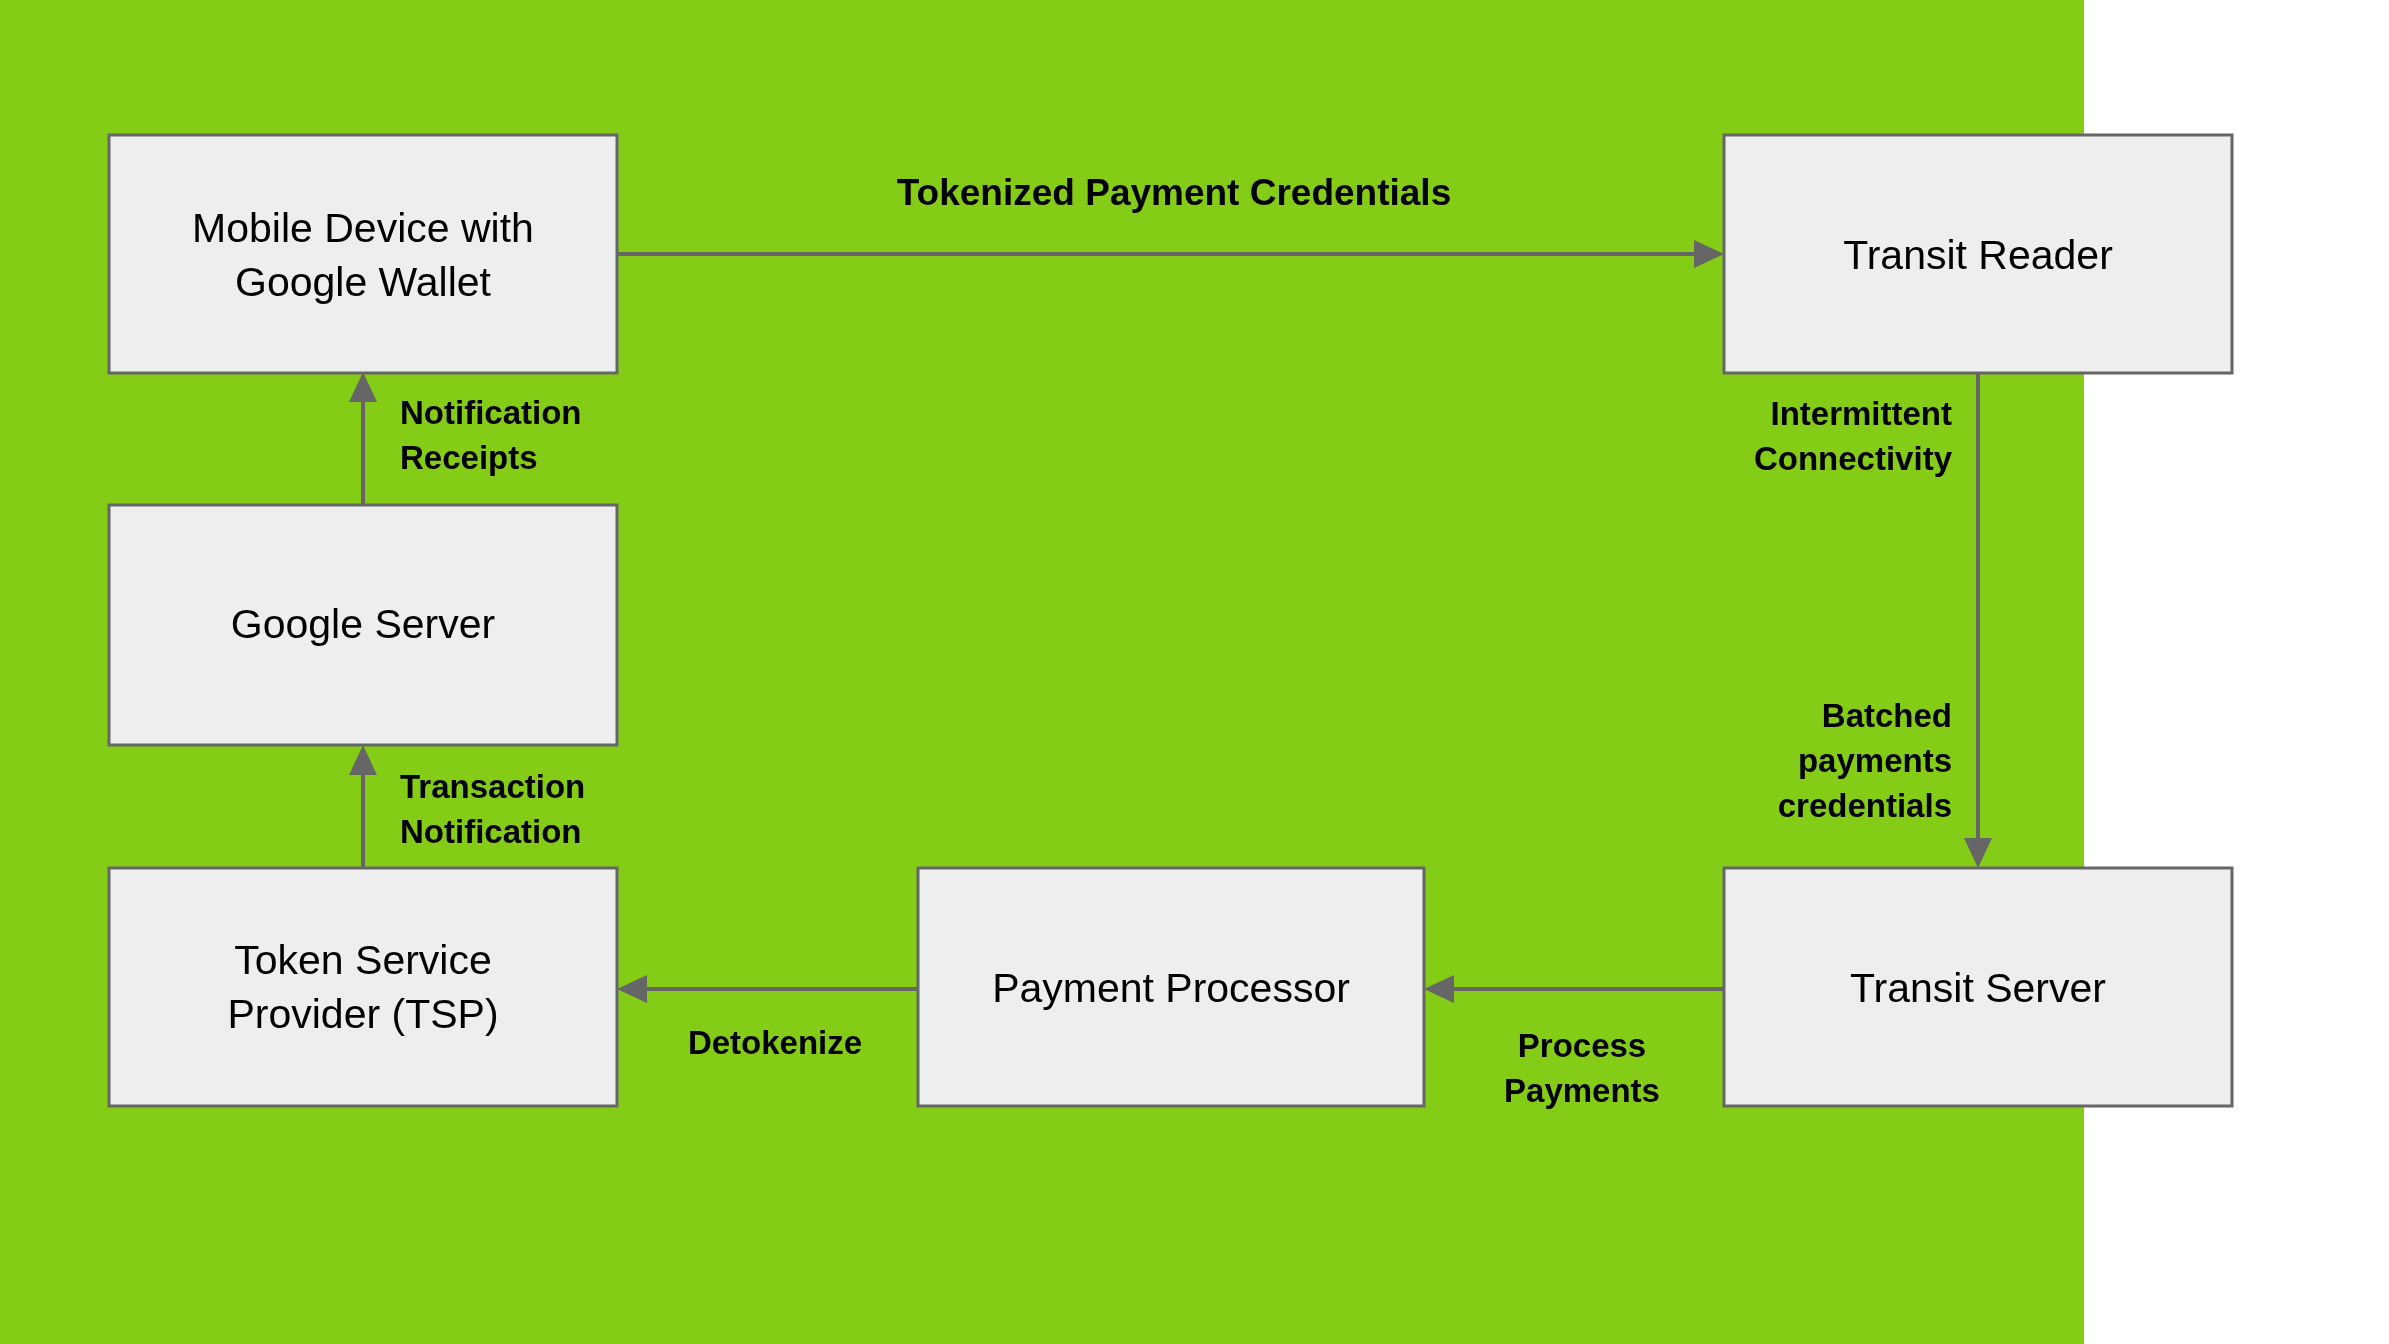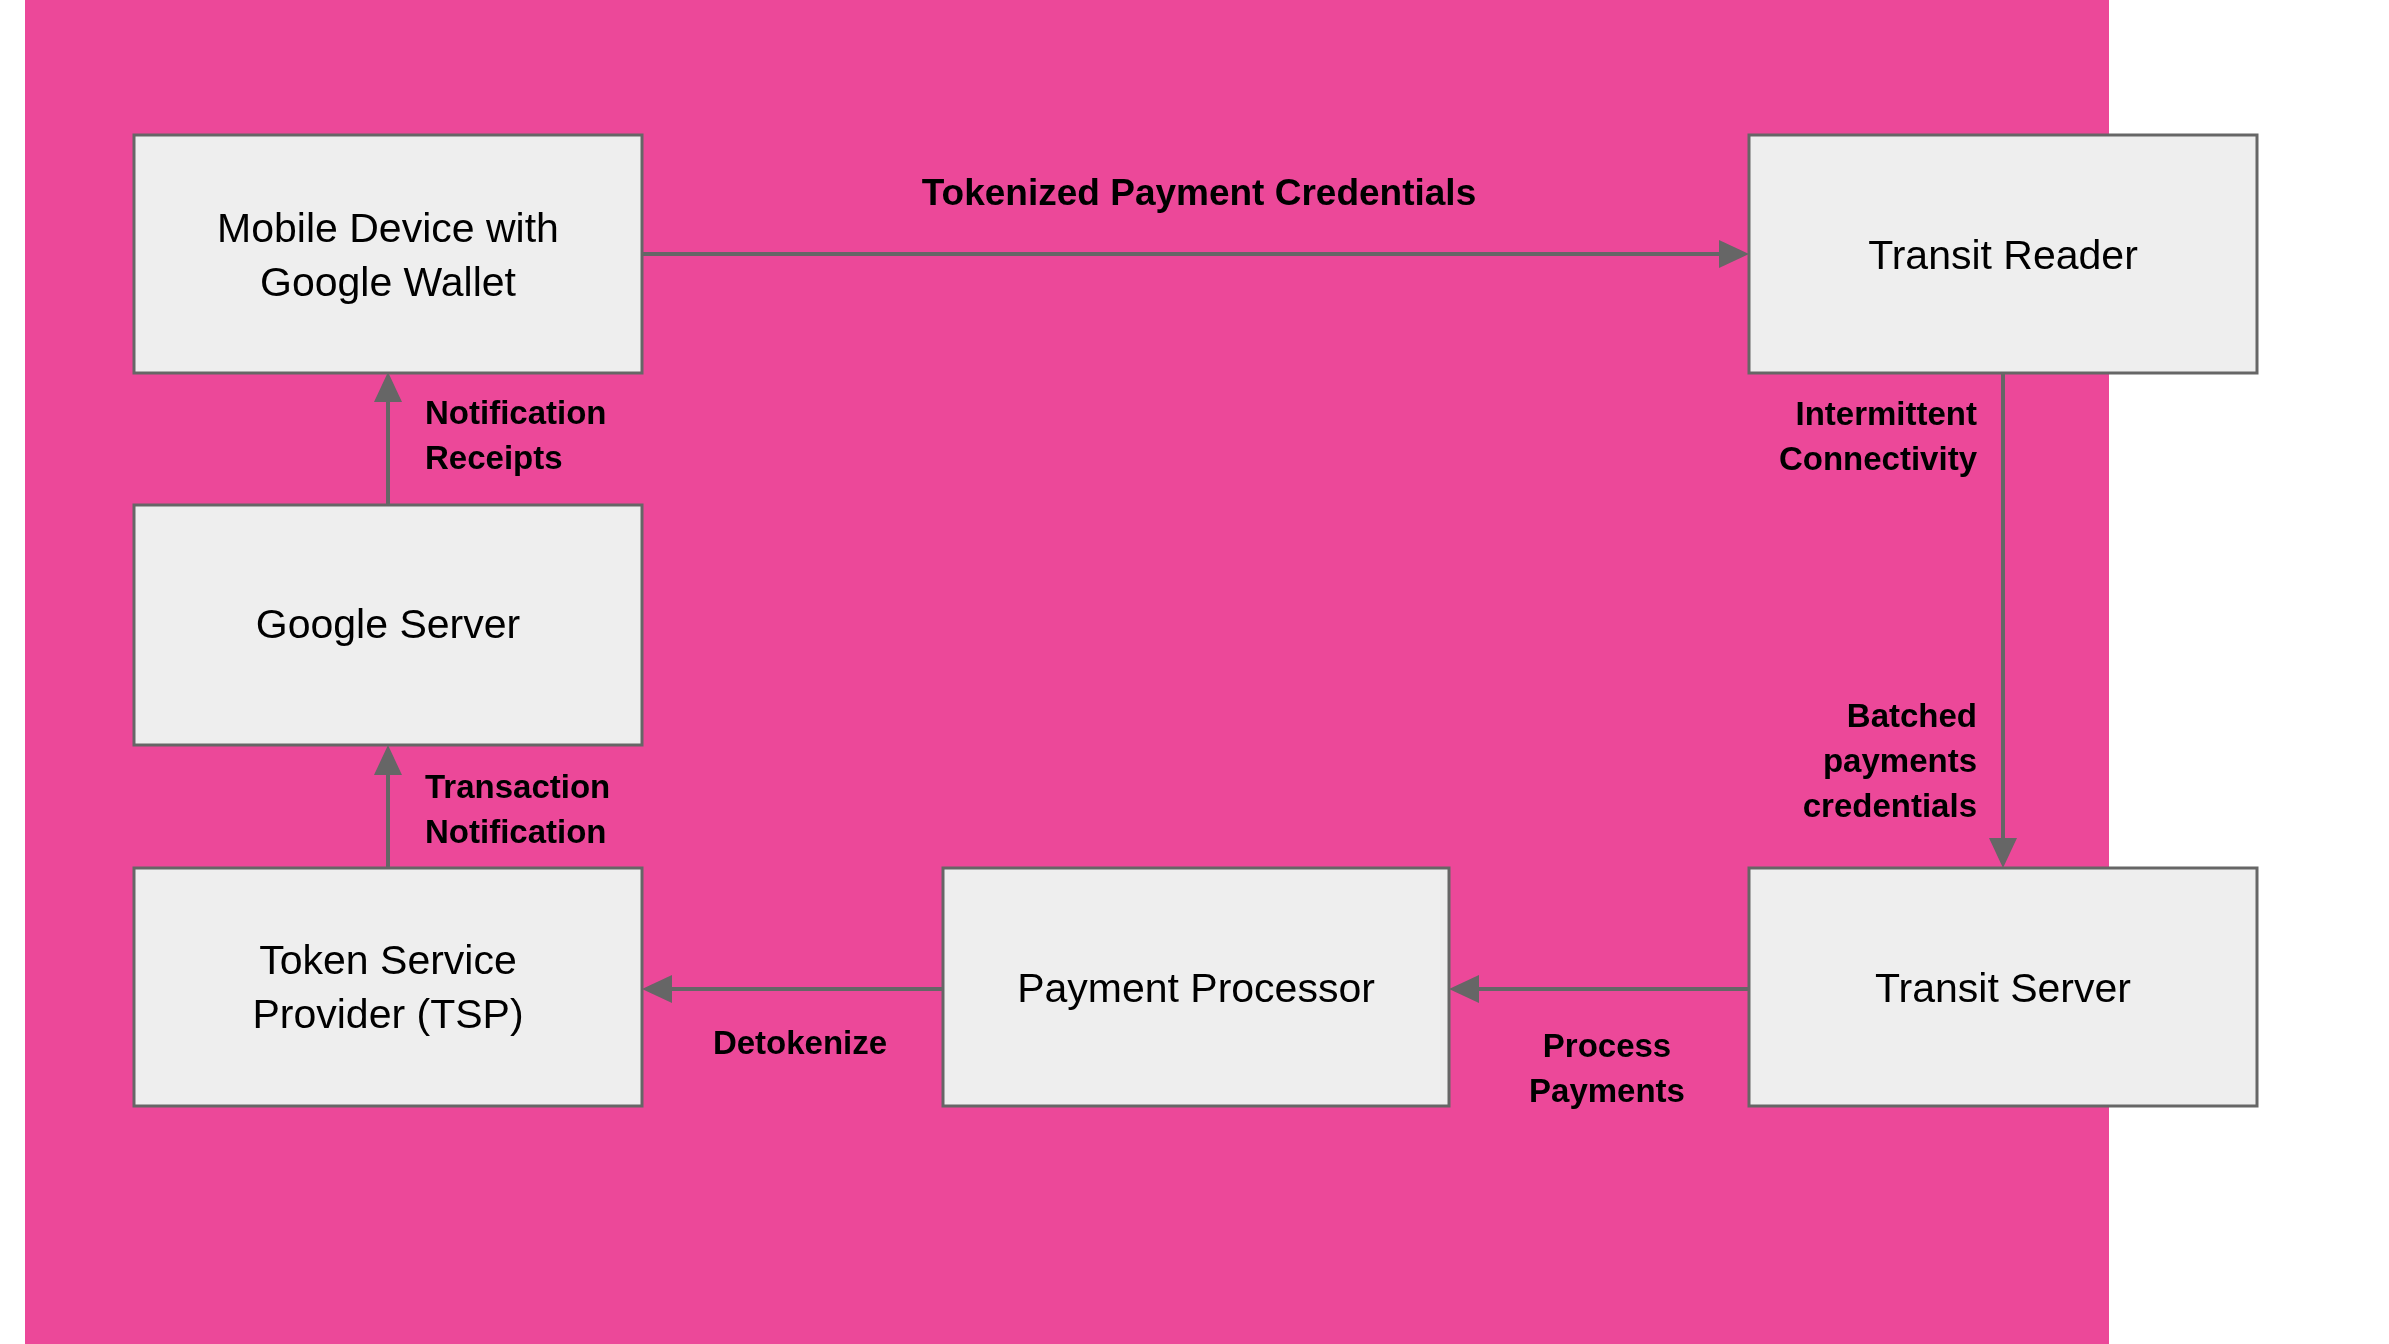--- a/index.html
+++ b/index.html
@@ -10,22 +10,21 @@
   body {
     width: 2389px;
     height: 1344px;
     overflow: hidden;
     font-family: "Liberation Sans", sans-serif;
   }
   #diagram-root {
     position: relative;
     width: 2084px;
     height: 1344px;
-    background: #ec4899;
-    margin-left: 25px;
+    background: #84cc16;
   }
   svg#diagram-canvas {
     position: absolute;
     top: 0;
     left: 0;
     width: 2389px;
     height: 1344px;
     display: block;
   }
   .node-box {

